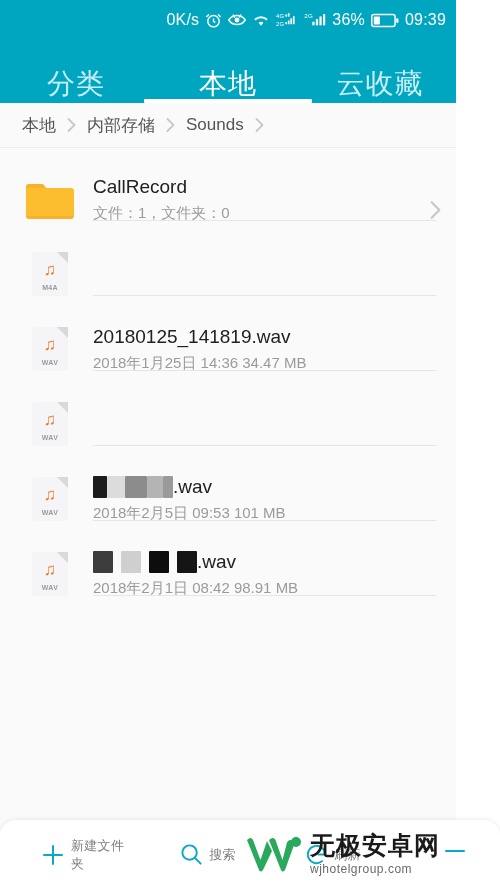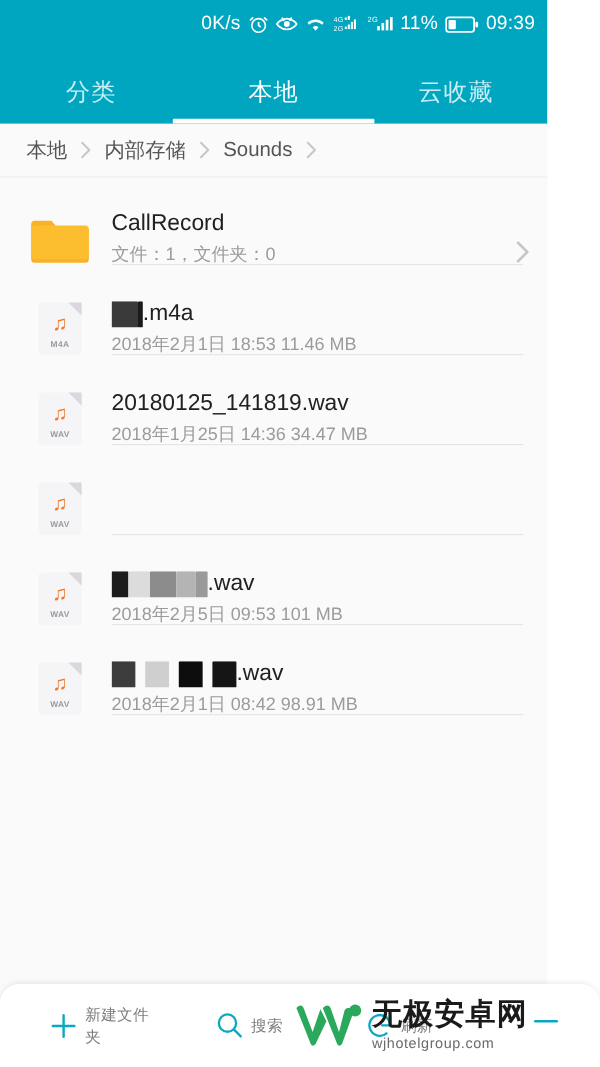--- a/index.html
+++ b/index.html
@@ -22,21 +22,21 @@
   .sb-ico { display: inline-flex; align-items: center; }
   .sb-ico svg { display: block; }
 
   
   .tabbar {
     height: 63px; background: #00a6c0;
     display: flex; align-items: flex-end; position: relative;
   }
   .tab {
     flex: 1; text-align: center; color: #c7eef5;
-    font-size: 20px; padding-bottom: 13px; position: relative;
+    font-size: 28px; position: relative;
     letter-spacing: 1px;
   }
   .tab.active { color: #ffffff; }
   .tab.active::after {
     content: ""; position: absolute; left: 50%; transform: translateX(-50%);
     bottom: 0; width: 168px; height: 4px; background: #ffffff; border-radius: 1px;
   }
 
   
   .crumbbar {
@@ -168,21 +168,21 @@
     <span class="sb-ico">
       <svg width="22" height="16" viewBox="0 0 24 18" fill="#ffffff">
         <text x="0" y="7" font-size="7" font-family="Liberation Sans, sans-serif" fill="#ffffff">2G</text>
         <rect x="9" y="11" width="2.5" height="4"></rect>
           <rect x="13" y="8" width="2.5" height="7"></rect>
         <rect x="17" y="5" width="2.5" height="10"></rect>
           <rect x="21" y="2.5" width="2.5" height="12.5"></rect>
       </svg>
     </span>
 
-    <span class="sb-text">11%</span>
+    <span class="sb-text">36%</span>
 
     <span class="sb-ico">
       <svg width="28" height="15" viewBox="0 0 30 16" fill="none">
         <rect x="0.8" y="1.5" width="25" height="13" rx="2.4" stroke="#ffffff" stroke-width="1.6"></rect>
         <rect x="27" y="5.5" width="2.4" height="5" rx="1" fill="#ffffff"></rect>
         <rect x="3" y="3.8" width="6.5" height="8.4" rx="1" fill="#ffffff"></rect>
       </svg>
     </span>
 
     <span class="sb-text">09:39</span>
@@ -243,28 +243,20 @@
     </div>
 
     <div id="file-rows">
         <div class="row">
           <div class="file-ico">
             <div class="page">
               <div class="note">♫</div>
               <div class="ext">M4A</div>
             </div>
           </div>
-          <div class="meta">
-            <div class="fname">
-              <span class="redact" style="width: 22px; background: rgb(58, 58, 58);"></span>
-              <span class="redact" style="width: 4px; background: rgb(26, 26, 26);"></span>
-              <span>.m4a</span>
-            </div>
-            <div class="fsub">2018年2月1日 18:53 11.46 MB</div>
-          </div>
           <div class="divider"></div>
         </div>
         <div class="row">
           <div class="file-ico">
             <div class="page">
               <div class="note">♫</div>
               <div class="ext">WAV</div>
             </div>
           </div>
           <div class="meta">

